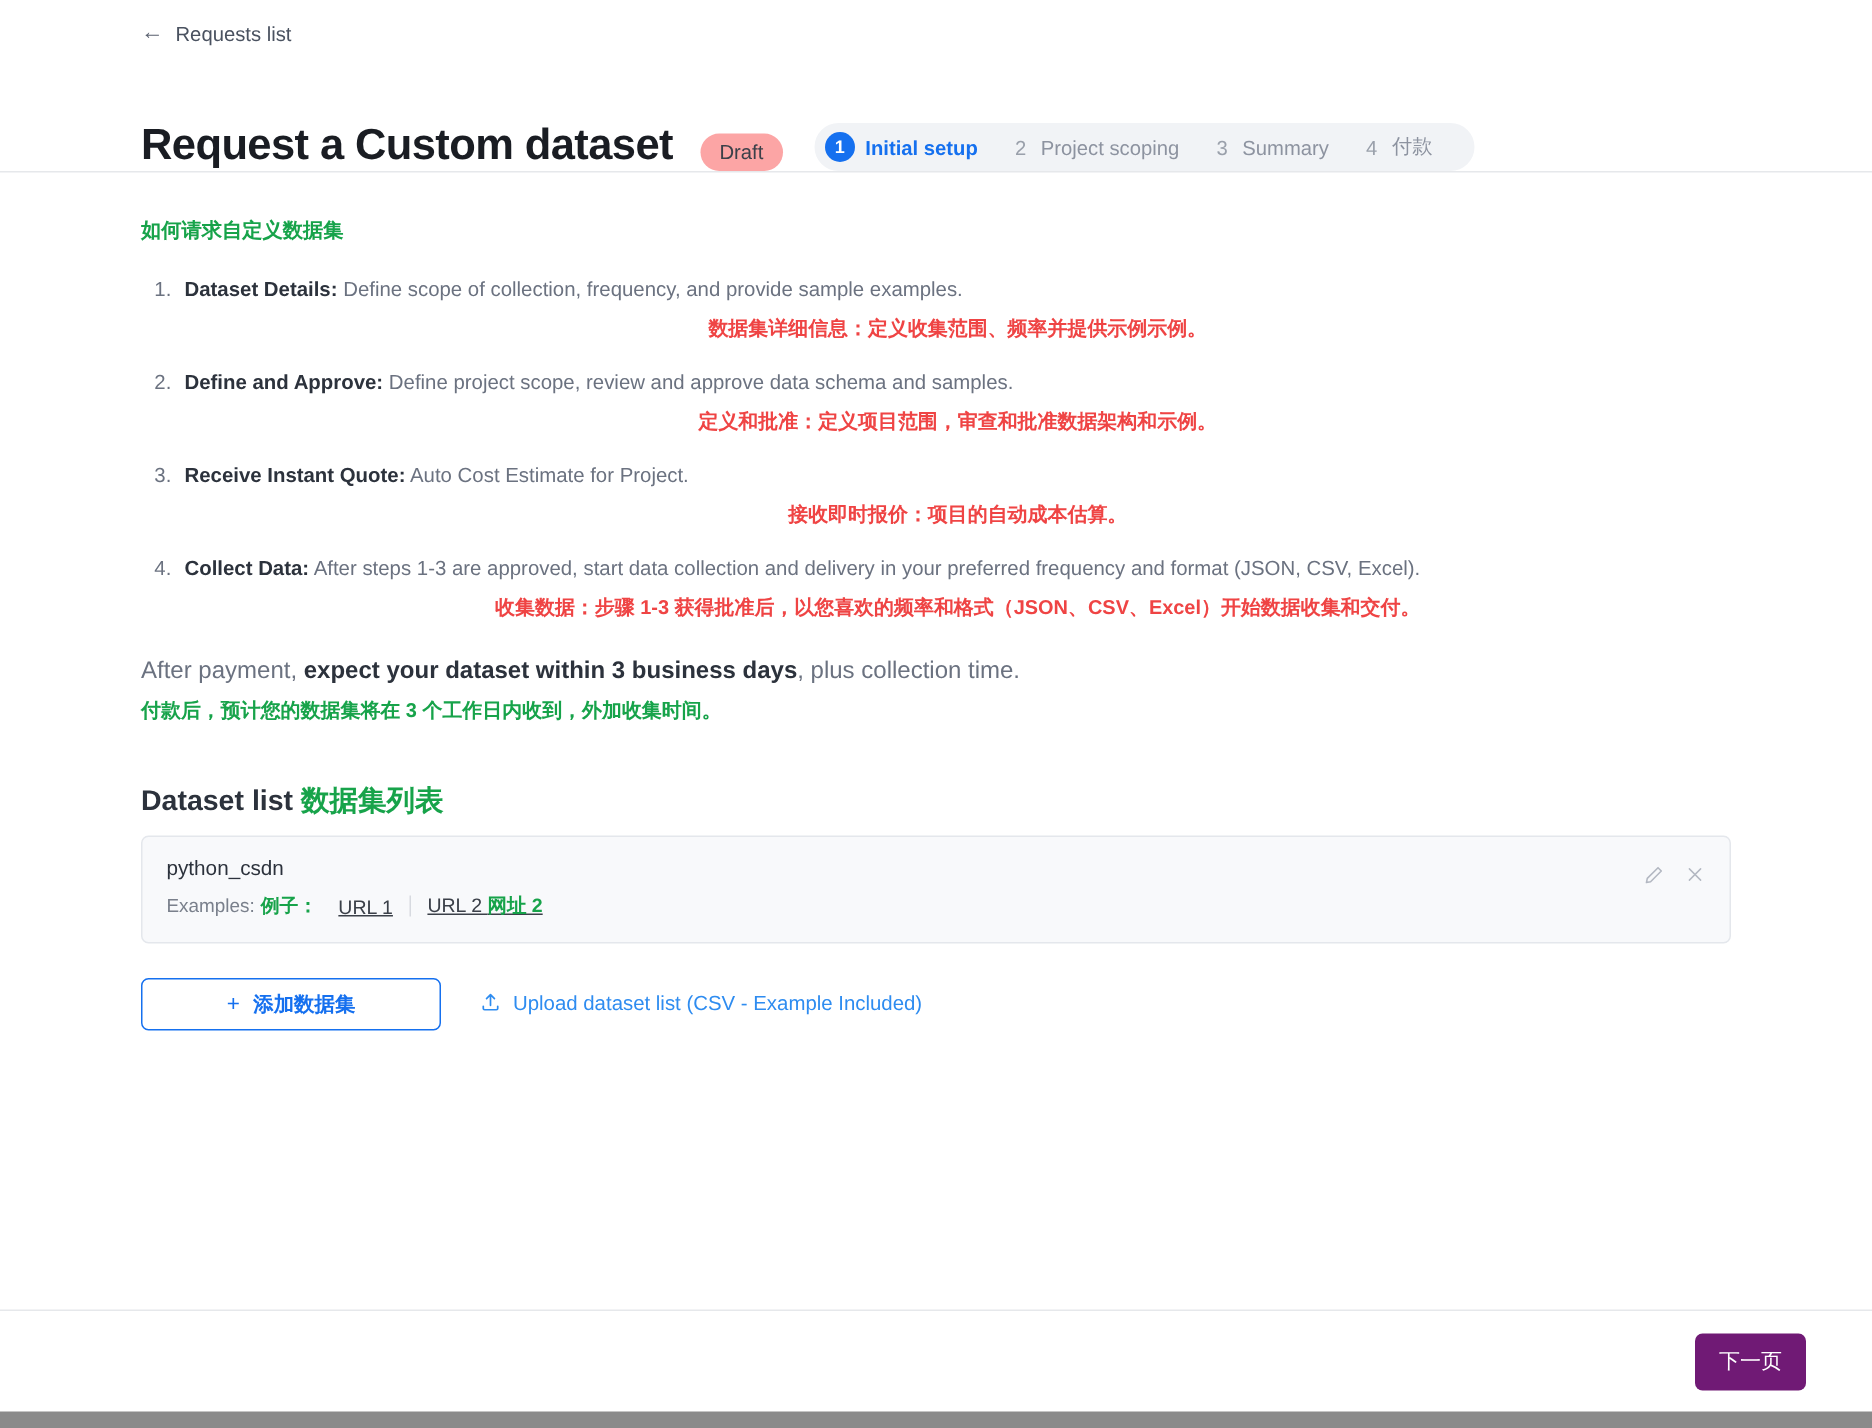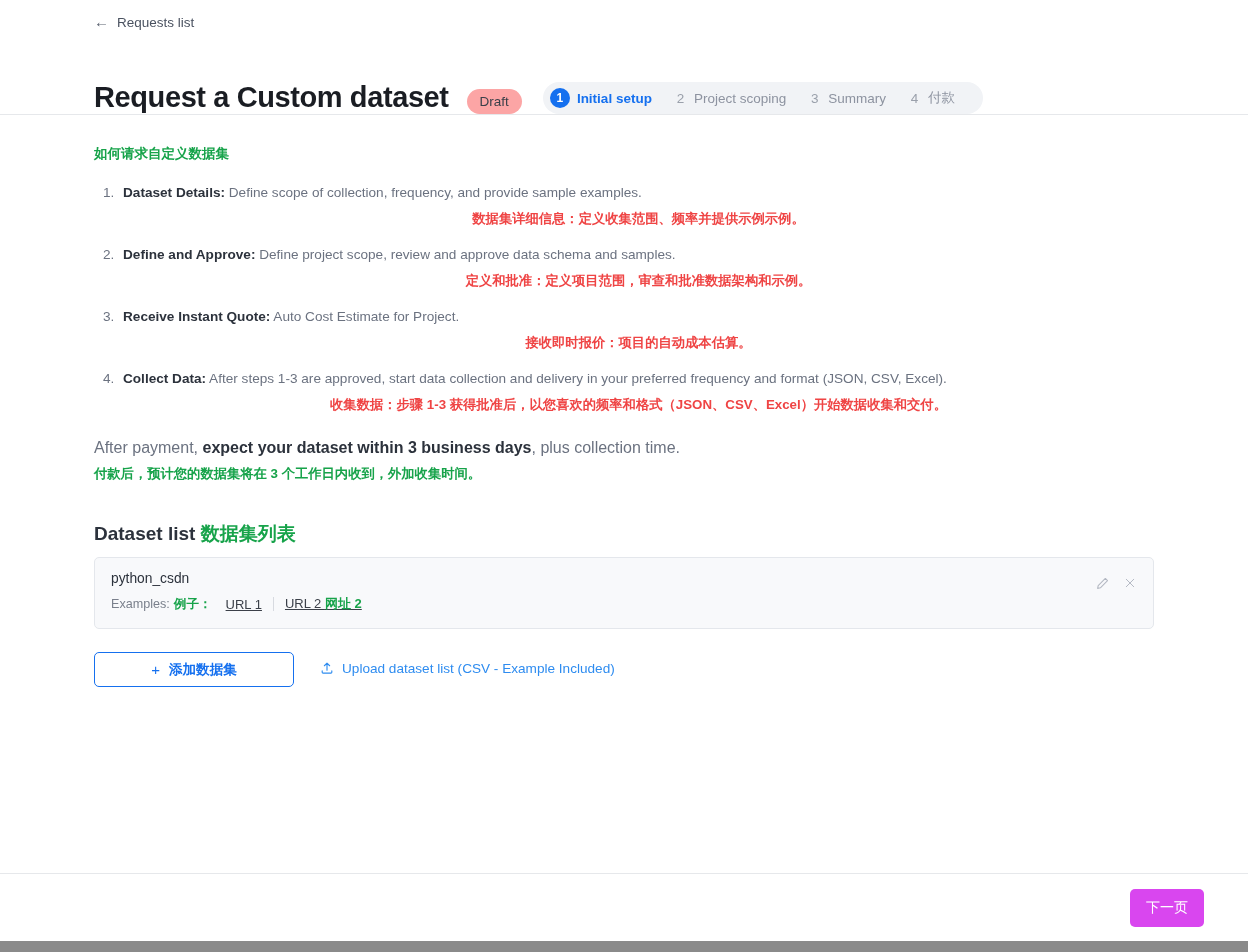--- a/index.html
+++ b/index.html
@@ -277,21 +277,21 @@
   .footer {
     flex: none;
     height: 68px;
     border-top: 1px solid #e6e8eb;
     display: flex;
     align-items: center;
     justify-content: flex-end;
     padding: 0 44px 0 0;
   }
   .next-btn {
-    background: #d946ef;
+    background: #701a75;
     color: #ffffff;
     border: none;
     border-radius: 5px;
     height: 38px;
     min-width: 74px;
     font-size: 14px;
     font-weight: 400;
     cursor: pointer;
     font-family: "Liberation Sans", sans-serif;
     padding: 0 16px;

